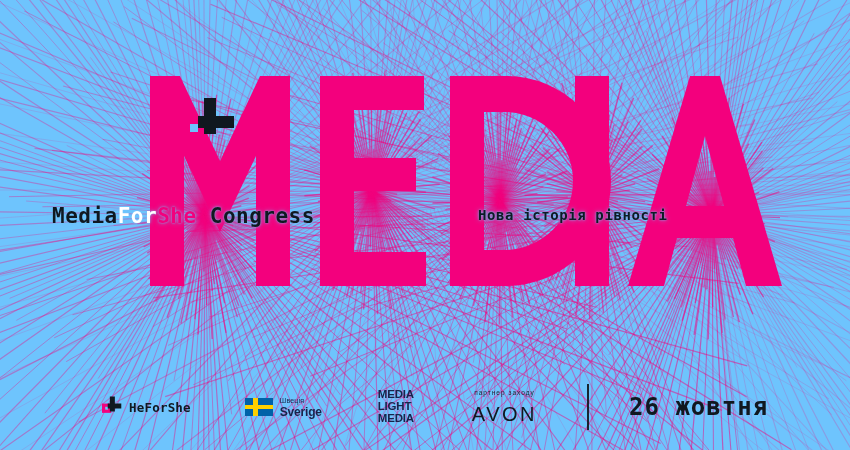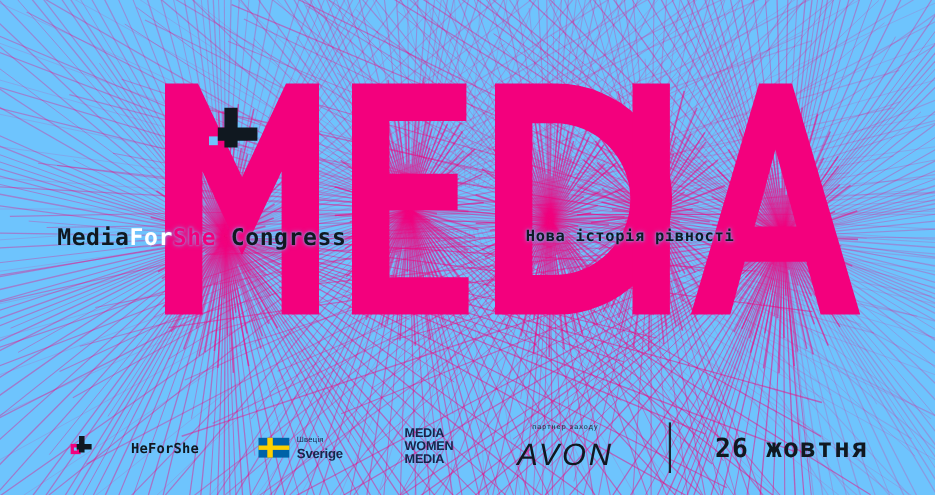--- a/index.html
+++ b/index.html
@@ -46,21 +46,21 @@
   
   #topmark{position:absolute;left:180px;top:92px;width:56px;height:54px;}
   #topmark svg{display:block;}
 
   
   #logostrip{
     position:absolute;left:0;bottom:0;width:850px;height:86px;
     display:flex;align-items:center;
   }
   .logo{display:flex;align-items:center;}
-  .lg-heforshe{margin-left:64px;gap:28px;}
+  .lg-heforshe{margin-left:102px;}
   .lg-heforshe .txt{
     font-family:"DejaVu Sans Mono", monospace;
     font-size:12.5px;font-weight:700;color:#101820;letter-spacing:.2px;
     margin-left:7px;
   }
   .lg-unwomen{margin-left:52px;}
   .unw{display:flex;flex-direction:column;align-items:flex-start;line-height:1;}
   .unw .r1{display:flex;align-items:center;}
   .unw .r2{display:flex;align-items:center;}
   .unw .wd{
@@ -110,21 +110,21 @@
     font-weight:700;font-size:11.5px;color:#17234a;letter-spacing:-.2px;
   }
   .lg-avon{margin-left:58px;}
   .avonbox{display:flex;flex-direction:column;align-items:center;line-height:1;}
   .avonbox .pre{
     font-family:"Liberation Sans", sans-serif;
     font-size:6.5px;color:#1b2430;letter-spacing:1px;margin-bottom:7px;
   }
   .avonbox .avn{
     font-family:"Liberation Sans", sans-serif;
-    font-size:28px;color:#101820;letter-spacing:2.5px;font-style:italic;
+    font-size:20px;color:#101820;letter-spacing:2.5px;
   }
   .divider{
     width:2px;height:46px;background:#101820;margin-left:50px;opacity:.92;
   }
   .datetxt{
     margin-left:40px;
     font-family:"DejaVu Sans Mono", monospace;
     font-size:24px;font-weight:700;color:#101820;letter-spacing:1px;
     white-space:nowrap;
   }
@@ -1378,21 +1378,21 @@
       <span class="swflag"></span>
       <span class="swtxt">
         <span class="t1">Швеція</span>
         <span class="t2">Sverige</span>
       </span>
     </div>
 
     <div class="logo lg-slm">
       <div class="slm">
         <div>MEDIA</div>
-        <div>WOMEN</div>
+        <div>LIGHT</div>
         <div>MEDIA</div>
       </div>
     </div>
 
     <div class="logo lg-avon">
       <div class="avonbox">
         <span class="pre">партнер заходу</span>
         <span class="avn">AVON</span>
       </div>
     </div>

